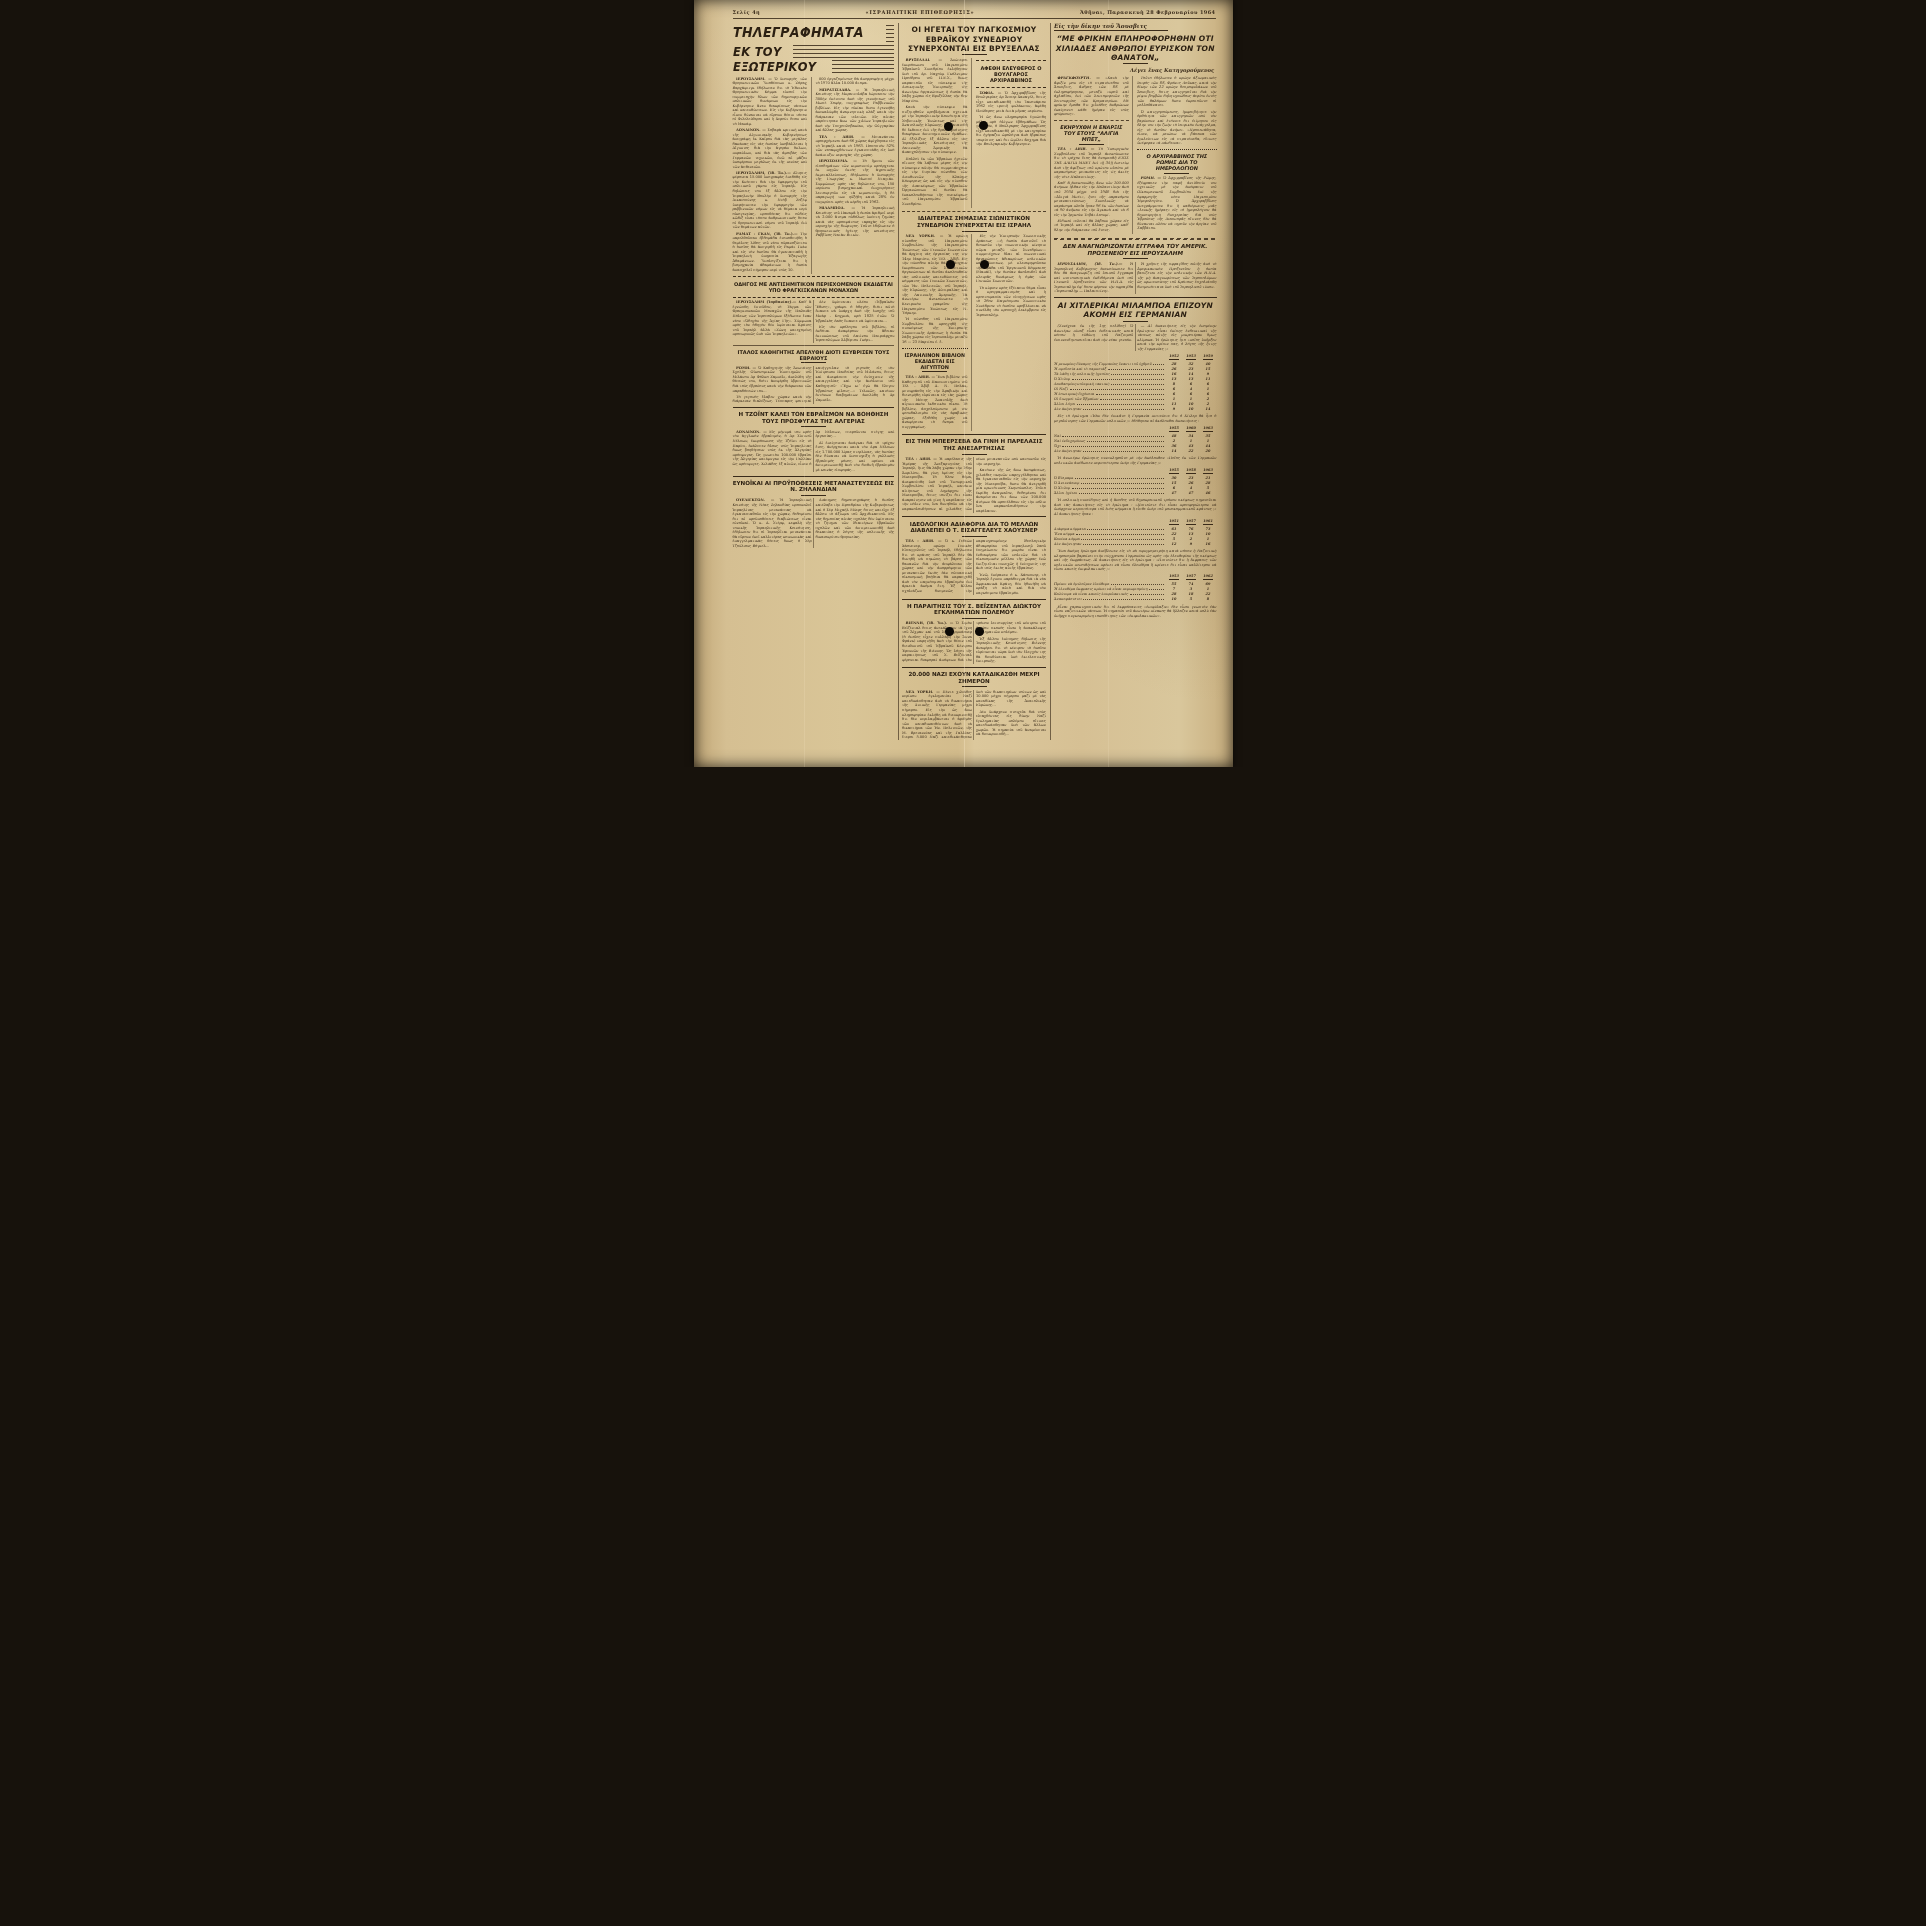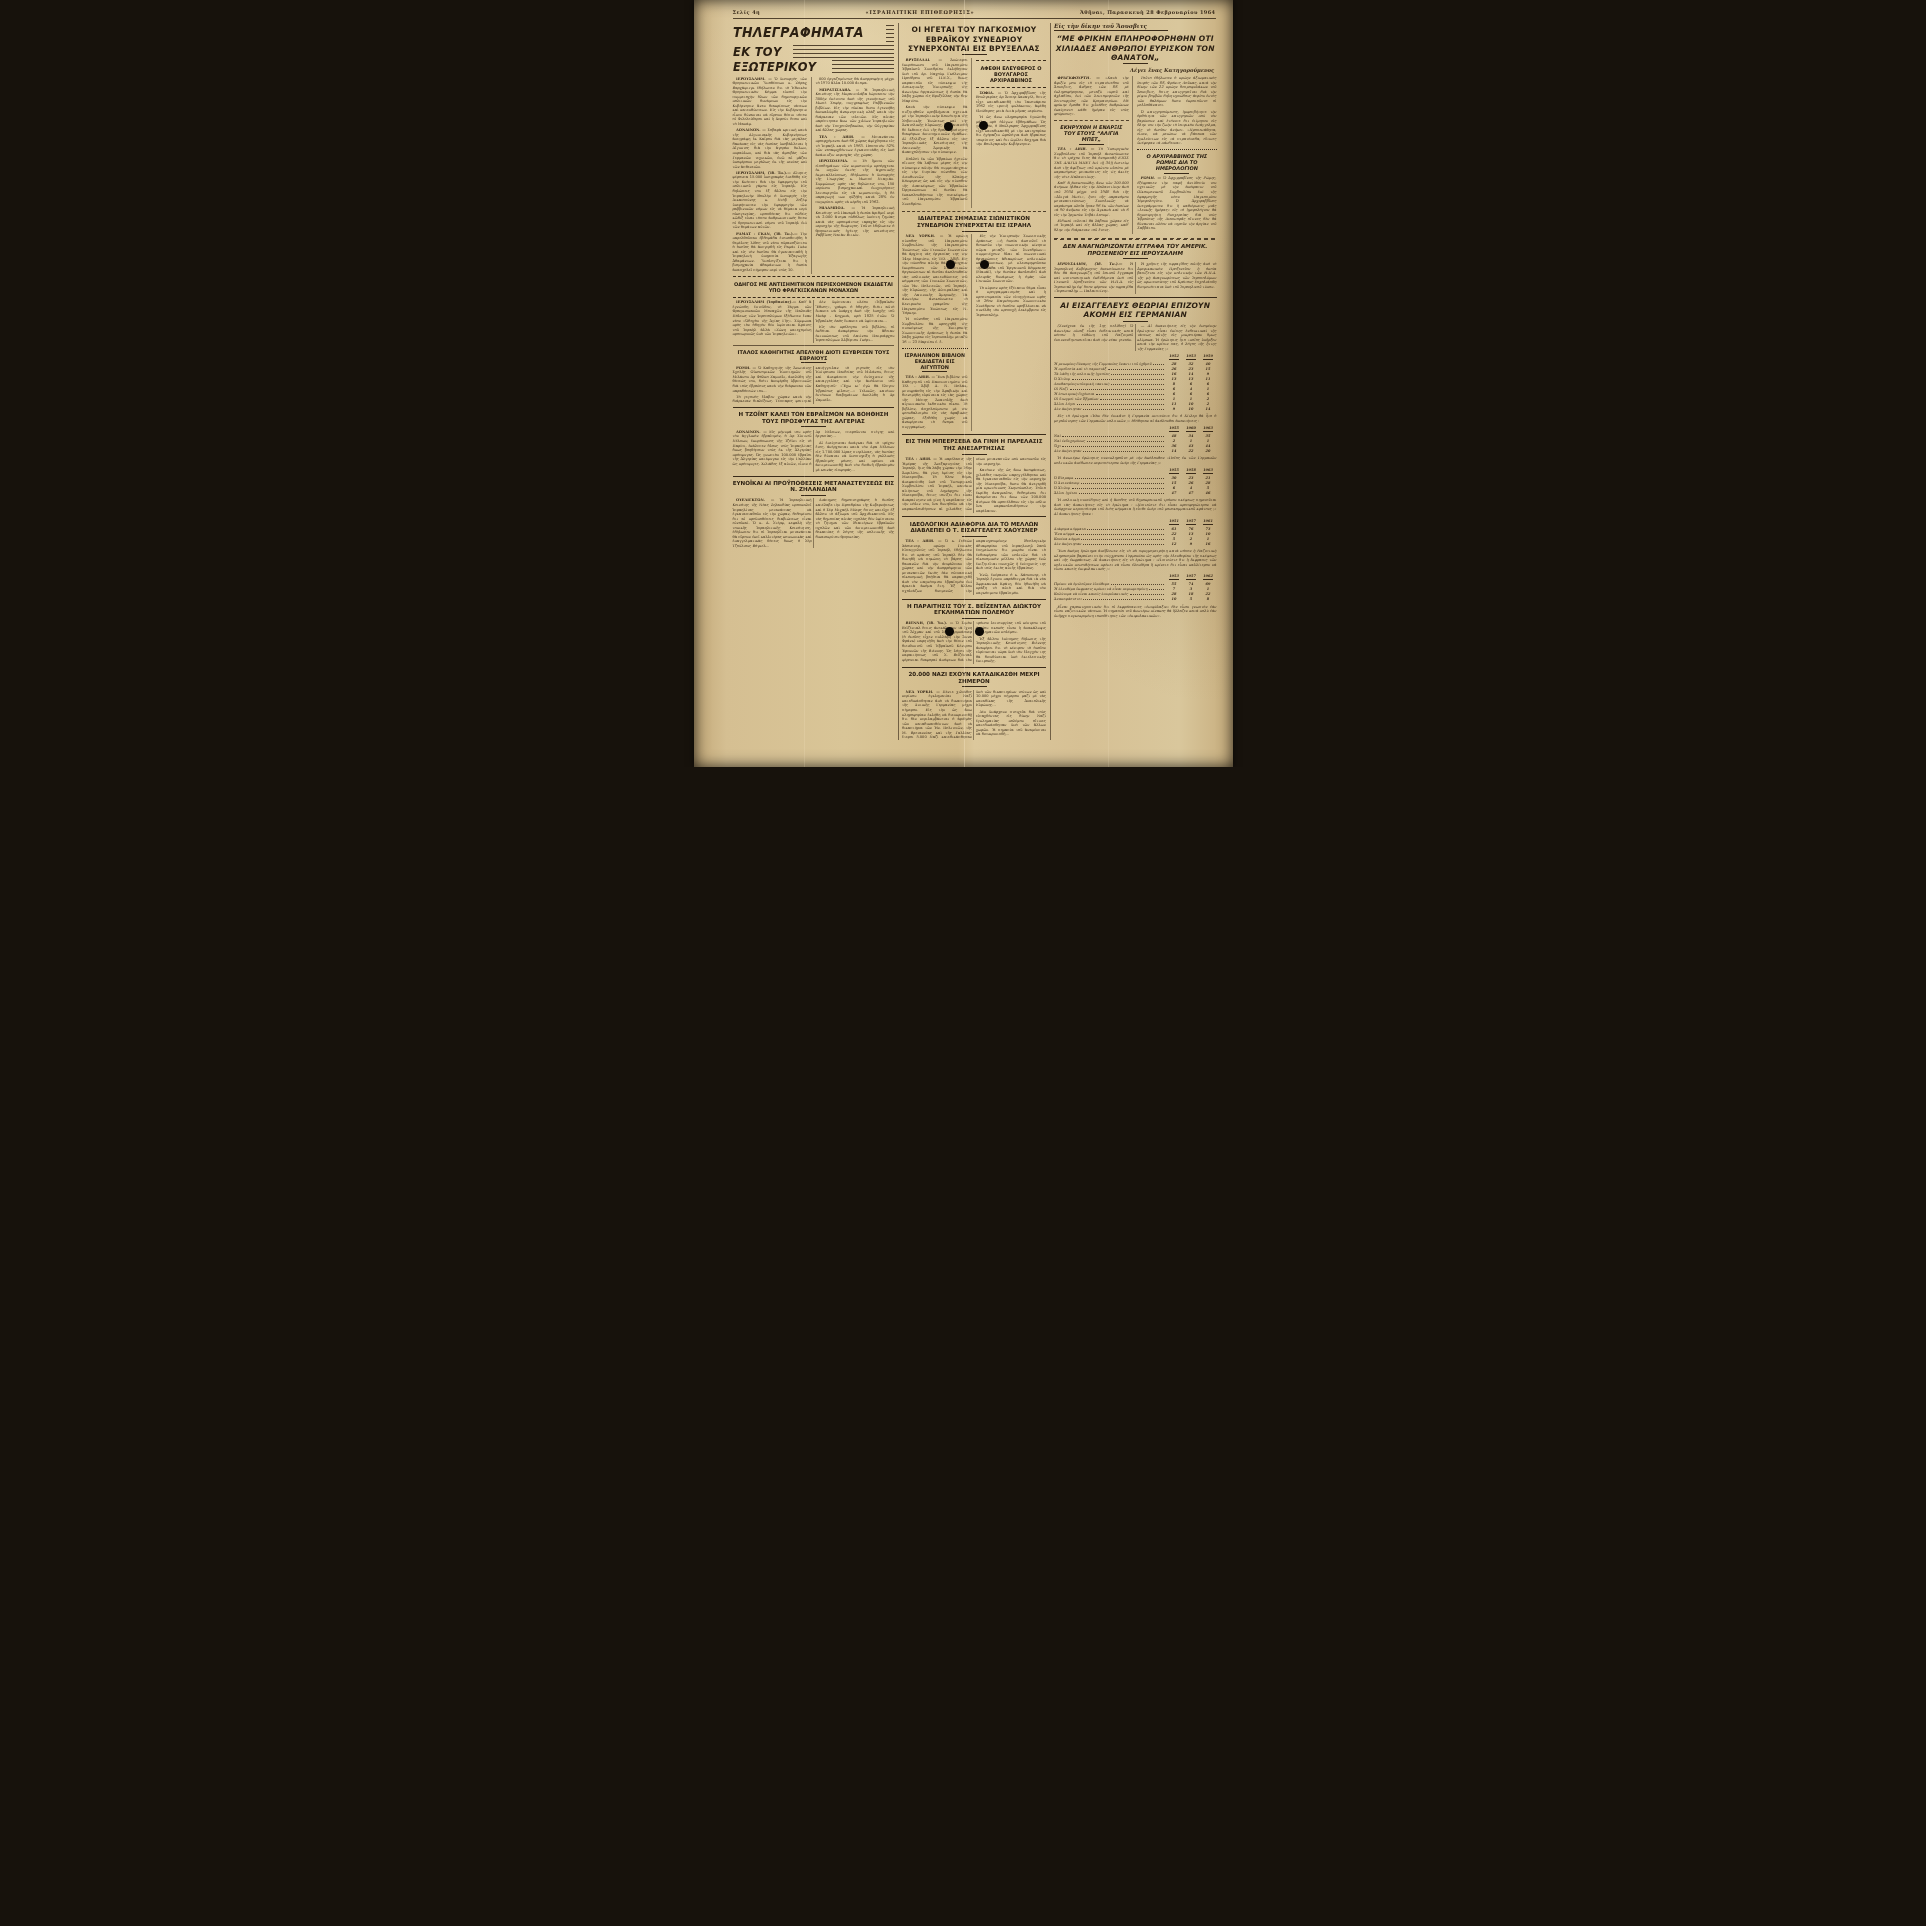--- a/index.html
+++ b/index.html
@@ -290,21 +290,21 @@
       <hr class="rule-stripes">
       <div class="hl hl-sec">ΔΕΝ ΑΝΑΓΝΩΡΙΖΟΝΤΑΙ ΕΓΓΡΑΦΑ ΤΟΥ ΑΜΕΡΙΚ. ΠΡΟΞΕΝΕΙΟΥ ΕΙΣ ΙΕΡΟΥΣΑΛΗΜ</div>
       <hr class="hlrule">
       <div class="body cols2">
 
       <p class="indent"><b class="dl">ΙΕΡΟΥΣΑΛΗΜ, (Ἰδ. Τπ.).—</b> <span>Ἡ Ἰσραηλινὴ Κυβέρνησις ἀνεκοίνωσεν ὅτι δὲν θὰ ἀναγνωρίζη τοῦ λοιποῦ ἔγγραφα καὶ πιστοποιητικὰ ἐκδιδόμενα ὑπὸ τοῦ Γενικοῦ Προξενείου τῶν Η.Π.Α. εἰς Ἱερουσαλὴμ ἐφ’ ὅσον φέρουν τὴν σφραγῖδα «Ἱερουσαλὴμ — Παλαιστίνη».</span></p>
             <p class="indent"> <span>Ἡ χρῆσις τῆς σφραγῖδος αὐτῆς ἀπὸ τὸ Ἀμερικανικὸν Προξενεῖον ἡ ὁποία βασίζεται εἰς τὴν πολιτικὴν τῶν Η.Π.Α. τῆς μὴ ἀναγνωρίσεως τῶν Ἱεροσολύμων ὡς πρωτευούσης τοῦ Κράτους ἐσχολιάσθη δυσμενέστατα ὑπὸ τοῦ Ἰσραηλινοῦ τύπου.</span></p>
           </div>
 
       <hr class="rule-double">
-      <div class="hl hl-big">ΑΙ ΕΙΣΑΓΓΕΛΕΥΣ ΘΕΩΡΙΑΙ ΕΠΙΖΟΥΝ ΑΚΟΜΗ ΕΙΣ ΓΕΡΜΑΝΙΑΝ</div>
+      <div class="hl hl-big">ΑΙ ΧΙΤΛΕΡΙΚΑΙ ΜΙΛΑΜΠΟΑ ΕΠΙΖΟΥΝ ΑΚΟΜΗ ΕΙΣ ΓΕΡΜΑΝΙΑΝ</div>
       <hr class="hlrule">
       <div class="body cols2">
 
       <p class="indent"><span>(Συνέχεια ἐκ τῆς 1ης σελίδος) Ὁ ἀνωτέρω πίναξ εἶναι ἐνδεικτικὸς κατὰ πόσον ἡ εὐθύνη τοῦ Ναζισμοῦ ἐνσυνειδητοποιεῖται ἀπὸ τὴν νέαν γενεάν.</span></p>
             <p class="indent"><span>— Αἱ ἀπαντήσεις εἰς τὴν ἑπομένην ἐρώτησιν εἶναι ἐπίσης ἐνδεικτικαὶ τῆς τάσεως αὐτῆς εἰς μικροτέραν ὅμως κλίμακα. Ἡ ἐρώτησις ἦτο «ποῖος ὑπῆρξεν κατὰ τὴν κρίσιν σας, ὁ λόγος τῆς ἥττης τῆς Γερμανίας ;»</span></p>
           </div>
 
       <div class="ptable">
             <div class="trow thead">
               <span class="tlabel"></span>

